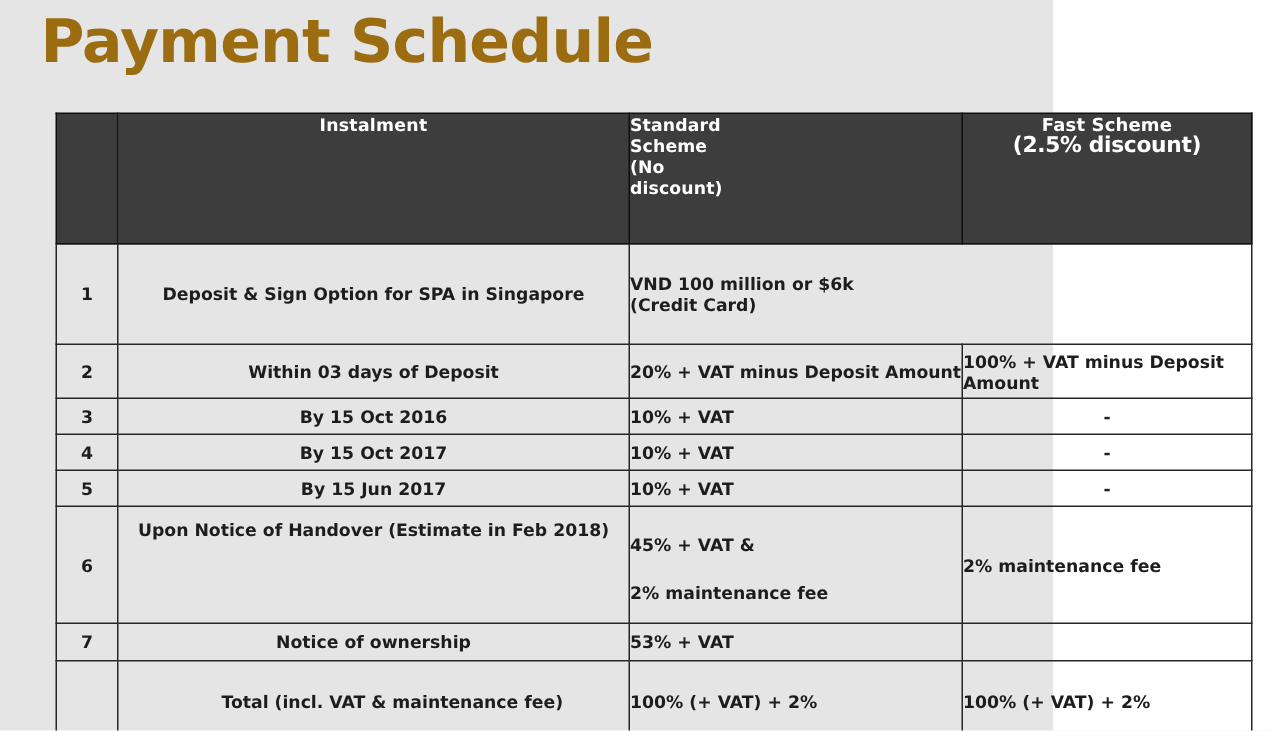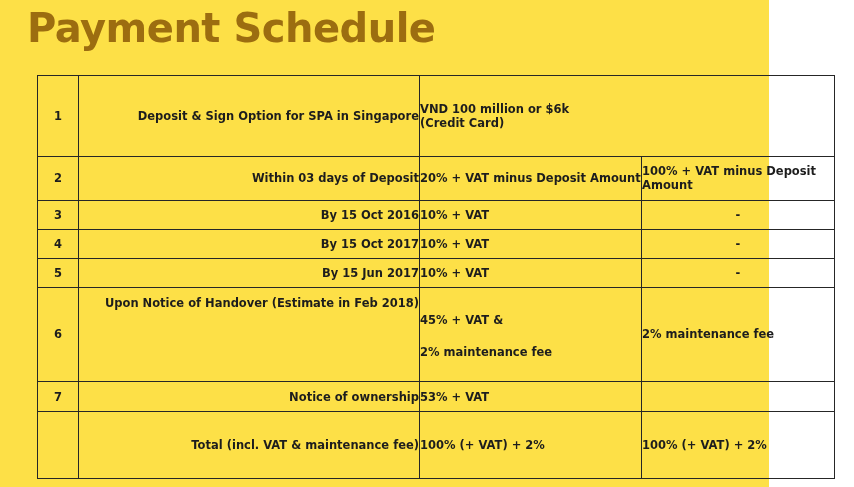--- a/index.html
+++ b/index.html
@@ -10,23 +10,23 @@
   }
   body {
     width: 854px;
     height: 487px;
     overflow: hidden;
     font-family: "Liberation Sans", sans-serif;
     color: #1a1a1a;
   }
   .slide {
     position: relative;
-    width: 769px;
+    width: 702px;
     height: 487px;
-    background: #fde047;
+    background: #e5e5e5;
   }
 
   
   .slide-title {
     position: absolute;
     left: 27px;
     top: 2px;
     font-family: "DejaVu Sans", sans-serif;
     font-size: 40px;
     line-height: 52px;
@@ -96,21 +96,21 @@
   }
   .hd-fast .l1 { font-size: 12px; display: block; letter-spacing: 0.1px;}
   .hd-fast .l2 { font-size: 14.5px; display: block; letter-spacing: -0.2px;}
 
   
   .num {
     text-align: center;
     font-size: 12px;
   }
   .inst {
-    text-align: right;
+    text-align: center;
     padding-left: 10px;
     padding-right: 6px;
     border-radius: 31px;
   }
   .inst.top { vertical-align: top; padding-top: 8px; }
   .inst.indent { padding-left: 25px; }
   .val {
     padding: 0 6px;
   }
   .val.two-para p { margin: 0; }
@@ -144,20 +144,34 @@
   <div class="table-wrap">
     <table class="schedule">
       <colgroup>
         <col class="c-num">
         <col class="c-inst">
         <col class="c-std">
         <col class="c-fast">
       </colgroup>
       <tbody>
 
+        <tr class="head">
+          <td></td>
+          <td class="hd-instalment">Instalment</td>
+          <td class="hd-standard">
+            <span>Standard</span><br>
+            <span>Scheme</span><br>
+            <span>(No</span><br>
+            <span>discount)</span>
+          </td>
+          <td class="hd-fast">
+            <span class="l1">Fast Scheme</span>
+            <span class="l2">(2.5% discount)</span>
+          </td>
+        </tr>
 
         <tr class="r1">
           <td class="num">1</td>
           <td class="inst">Deposit &amp; Sign Option for SPA in Singapore</td>
           <td class="merged" colspan="2">
             <span>VND 100 million or $6k</span><br>
             <span>(Credit Card)</span>
           </td>
         </tr>
 

